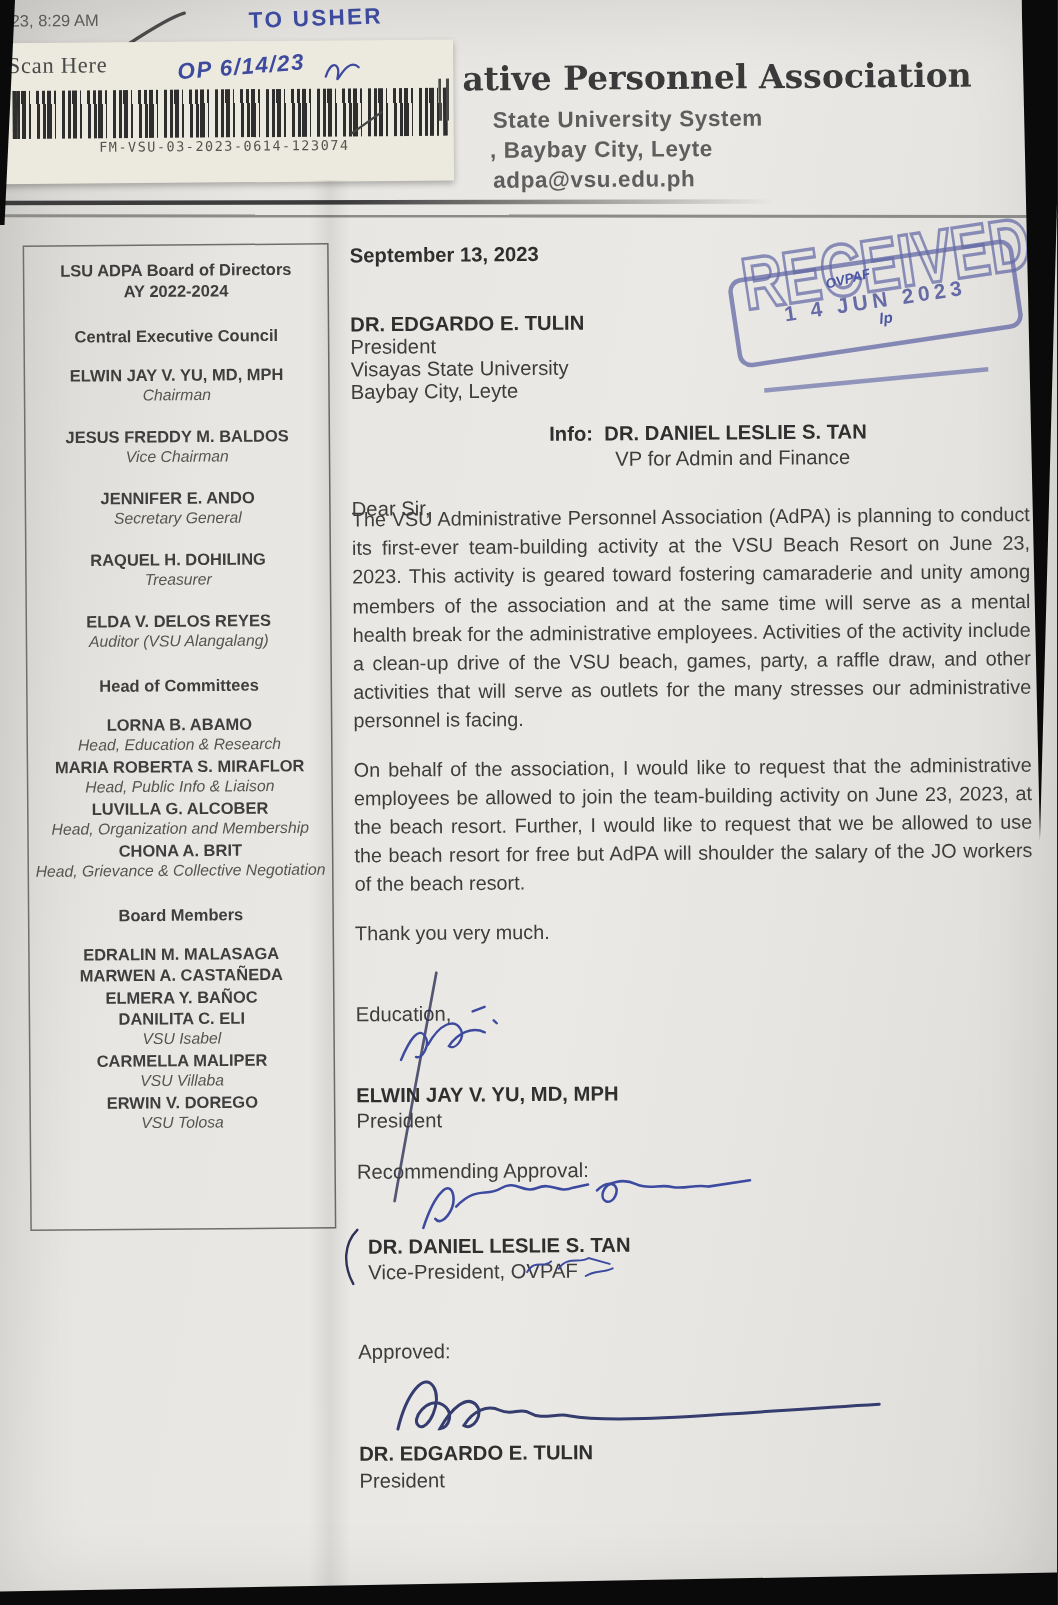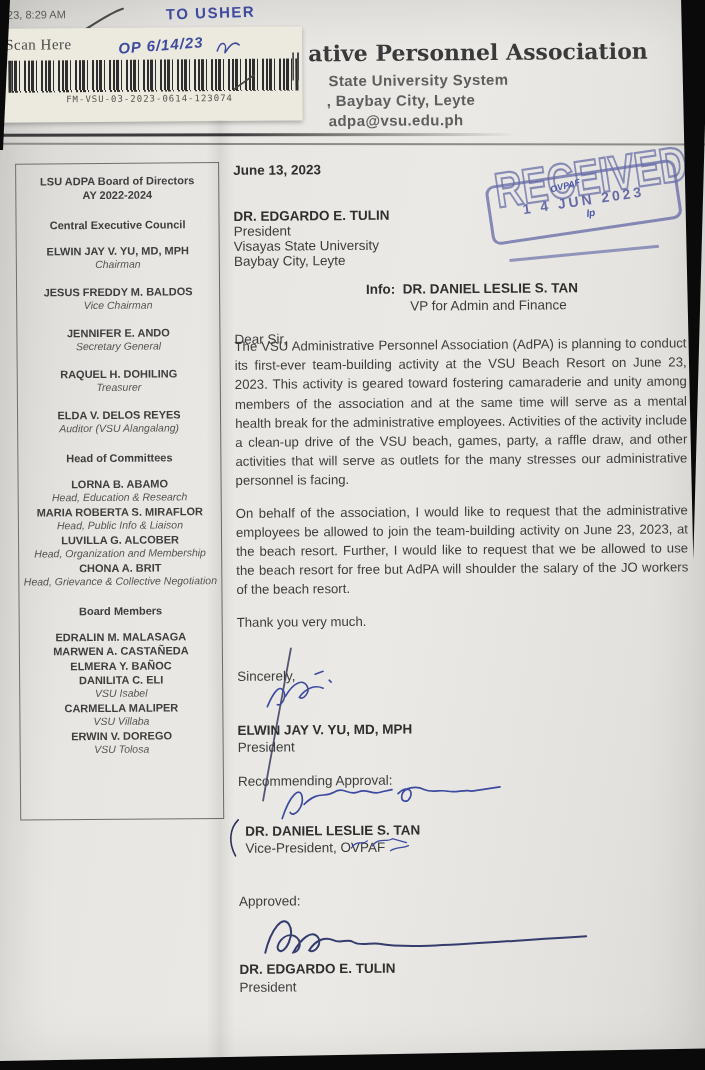--- a/index.html
+++ b/index.html
@@ -229,21 +229,21 @@
       <div class="member member-tight">
         <div class="m-name">CARMELLA MALIPER</div>
         <div class="m-role">VSU Villaba</div>
       </div>
       <div class="member member-tight">
         <div class="m-name">ERWIN V. DOREGO</div>
         <div class="m-role">VSU Tolosa</div>
       </div>
     </div>
 
-    <div class="abs lt bold lt-date">June 13, 2023</div>
+    <div class="abs lt bold lt-date">September 13, 2023</div>
 
     <div class="abs lt recipient">
       <div class="bold">DR. EDGARDO E. TULIN</div>
       <div>President</div>
       <div>Visayas State University</div>
       <div>Baybay City, Leyte</div>
     </div>
 
     <div class="abs lt thru">
       <div class="bold">
@@ -253,21 +253,21 @@
     </div>
 
     <div class="abs lt salutation">Dear Sir,</div>
 
     <div class="abs body-flow">
       <p>The VSU Administrative Personnel Association (AdPA) is planning to conduct its first-ever team-building activity at the VSU Beach Resort on June 23, 2023.  This activity is geared toward fostering camaraderie and unity among members of the association and at the same time will serve as a mental health break for the administrative employees.  Activities of the activity include a clean-up drive of the VSU beach, games, party, a raffle draw, and other activities that will serve as outlets for the many stresses our administrative personnel is facing.</p>
       <p>On behalf of the association, I would like to request that the administrative employees be allowed to join the team-building activity on June 23, 2023, at the beach resort.  Further, I would like to request that we be allowed to use the beach resort for free but AdPA will shoulder the salary of the JO workers of the beach resort.</p>
       <p class="closing">Thank you very much.</p>
     </div>
 
-    <div class="abs lt sincerely">Sincerely,</div>
+    <div class="abs lt sincerely">Education,</div>
 
     <div class="abs stray-stroke">
       <svg width="45" height="160">
           <path d="M38,4 C30,46 18,106 9,156" stroke="#2e3158" stroke-width="1.8" fill="none" opacity="0.8" stroke-linecap="round"></path>
         </svg>
     </div>
     <div class="abs sig-yu">
       <svg width="90" height="58">
         <path d="M8,40 C14,26 20,18 24,24 C28,30 22,40 18,38 M26,30 C34,16 44,12 48,20 C51,26 44,34 40,31 C46,22 56,18 64,22" stroke="#3d4a9e" stroke-width="1.6" fill="none" stroke-linecap="round"></path>
         <path d="M56,8 l8,-3 M70,14 l2,2" stroke="#3d4a9e" stroke-width="1.6" fill="none" stroke-linecap="round"></path>

